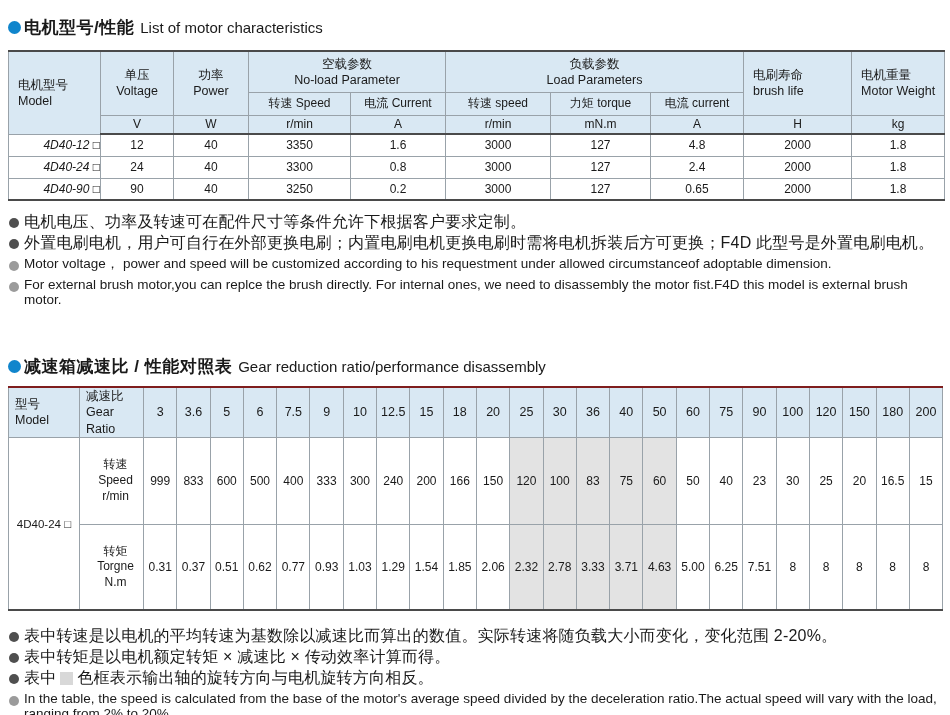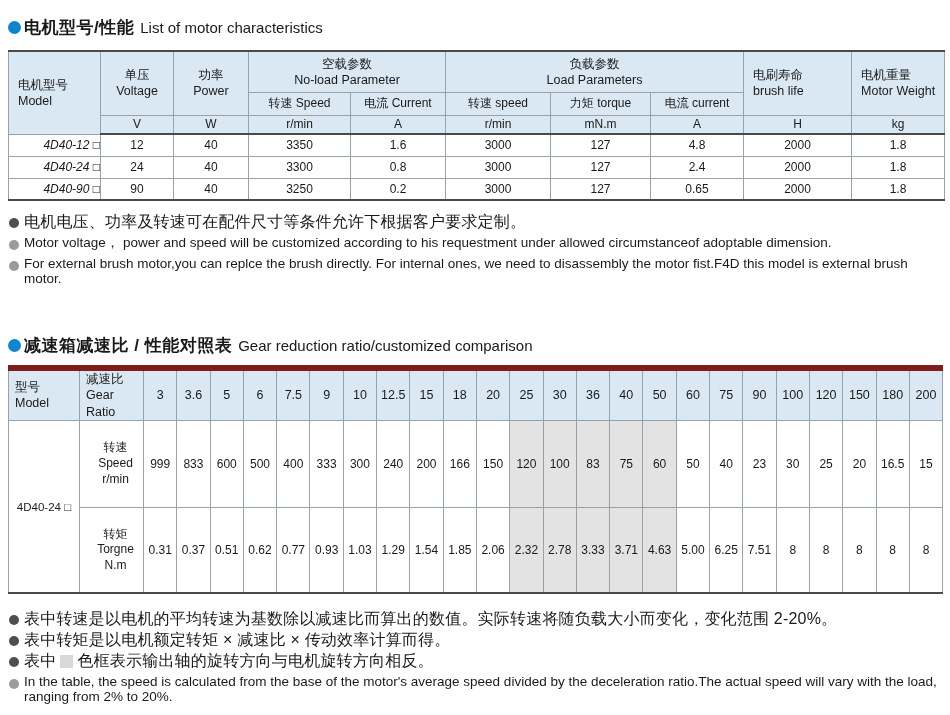--- a/index.html
+++ b/index.html
@@ -35,21 +35,21 @@
         border-top:2px solid #4a4a4a; border-bottom:2px solid #4a4a4a; }
   .t1 thead tr.h1 th { height:41px; font-size:12.5px; }
   .t1 thead tr.h2 th { height:23px; }
   .t1 thead tr.h3 th { height:19px; border-bottom:2px solid #4a4a4a; }
   .t1 tbody tr { height:22px; }
   .t1 .left { text-align:left; padding-left:9px; }
   .t1 td.model { text-align:right; padding-left:10px;font-style:italic; }
 
   
   .t2 { width:788px; margin-top:8px;
-        border-top:6px solid #7f1d1d; border-bottom:2px solid #4a4a4a; }
+        border-top:2px solid #7f1d1d; border-bottom:2px solid #4a4a4a; }
   .t2 thead tr { height:40px; }
   .t2 thead th { font-size:12.5px; }
   .t2 thead th.left { text-align:left; padding-left:6px; }
   .t2 tbody tr.r1 { height:87px; }
   .t2 tbody tr.r2 { height:86px;border-radius:31px; }
   .t2 td.rowlabel { text-align:center; padding-left:8px; font-size:12px; }
   .t2 td.shaded { background:#e3e3e3; }
   .t2 td.model-cell { font-size:11.5px; }
 
   
@@ -168,36 +168,40 @@
         <td>1.8</td>
       </tr>
     </tbody>
   </table>
 
   <div class="notes">
     <div class="note zh">
       <span class="bullet"></span>
       <span class="txt">电机电压、功率及转速可在配件尺寸等条件允许下根据客户要求定制。</span>
     </div>
+    <div class="note zh">
+      <span class="bullet"></span>
+      <span class="txt">外置电刷电机，用户可自行在外部更换电刷；内置电刷电机更换电刷时需将电机拆装后方可更换；F4D 此型号是外置电刷电机。</span>
+    </div>
     <div class="note en">
       <span class="bullet"></span>
       <span class="txt">Motor voltage， power and speed will be customized according to his requestment under allowed circumstanceof adoptable dimension.</span>
     </div>
     <div class="note en">
       <span class="bullet"></span>
       <span class="txt">For external brush motor,you can replce the brush directly. For internal ones, we need to disassembly the motor fist.F4D this model is external brush motor.</span>
     </div>
   </div>
 
   <div class="gap-before-sec2"></div>
 
   <div class="sec-title">
     <span class="dot"></span>
     <span class="zh">减速箱减速比 / 性能对照表</span>
-    <span class="en">Gear reduction ratio/customized comparison</span>
+    <span class="en">Gear reduction ratio/performance disassembly</span>
   </div>
 
   <table class="t2">
     <colgroup>
       <col style="width:71px">
         <col style="width:64px">
       <col span="24" style="width:33.3px">
     </colgroup>
     <thead>
       <tr>

